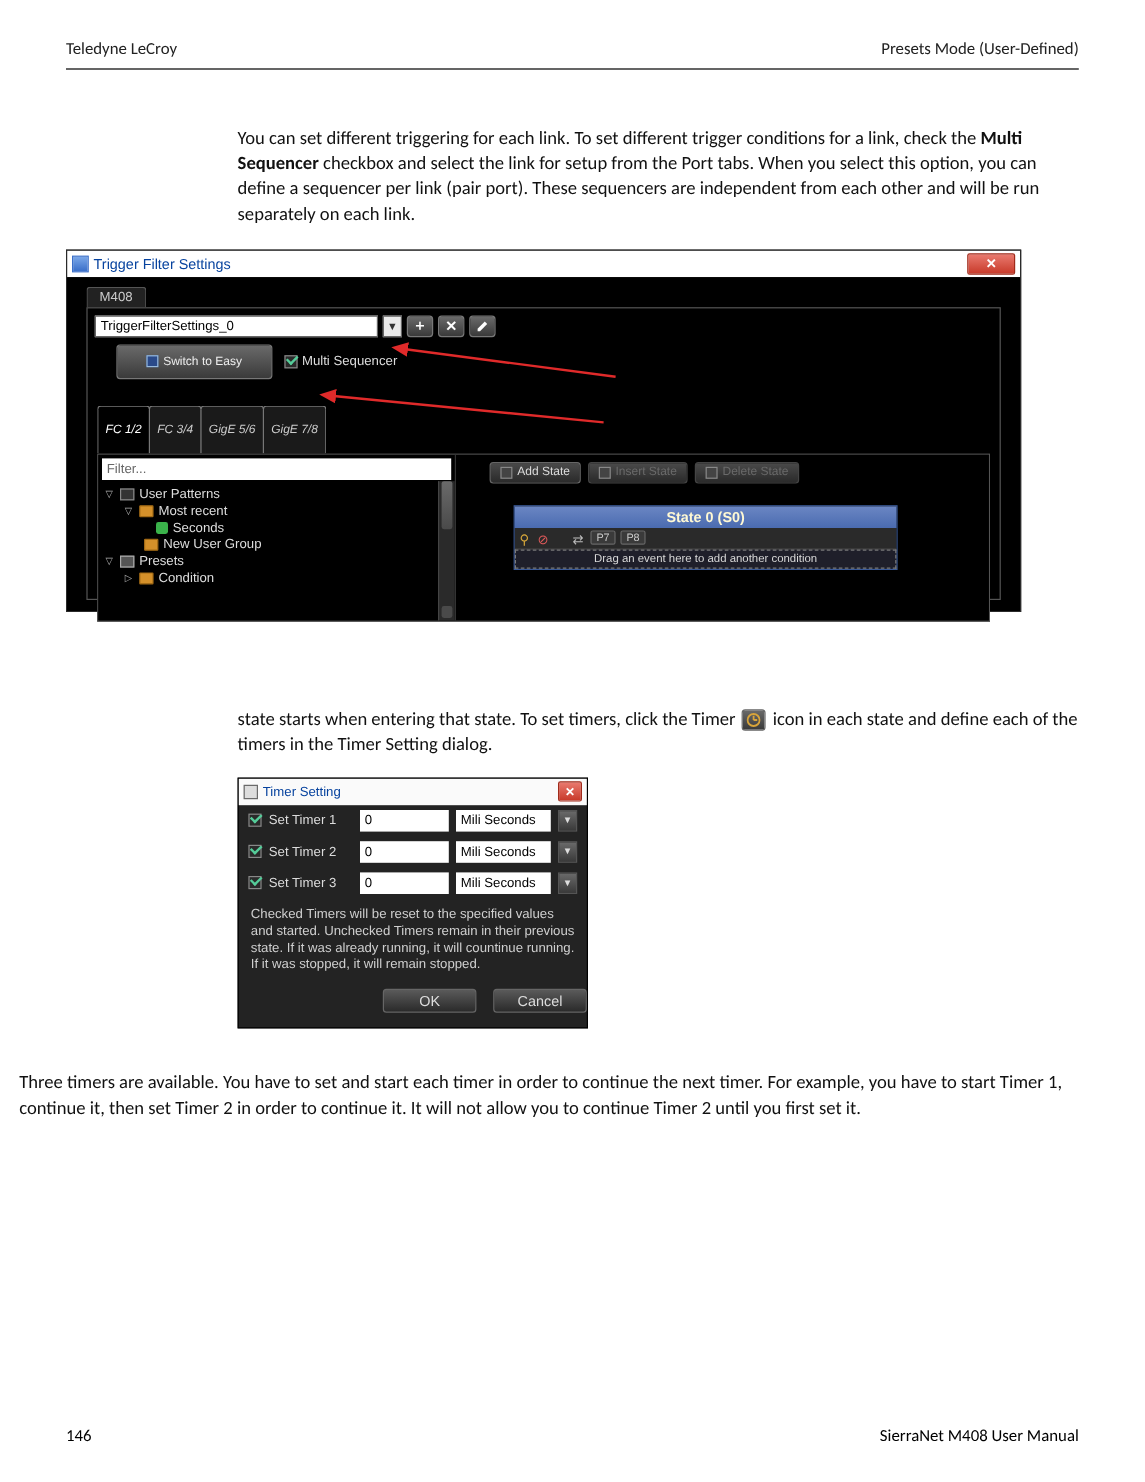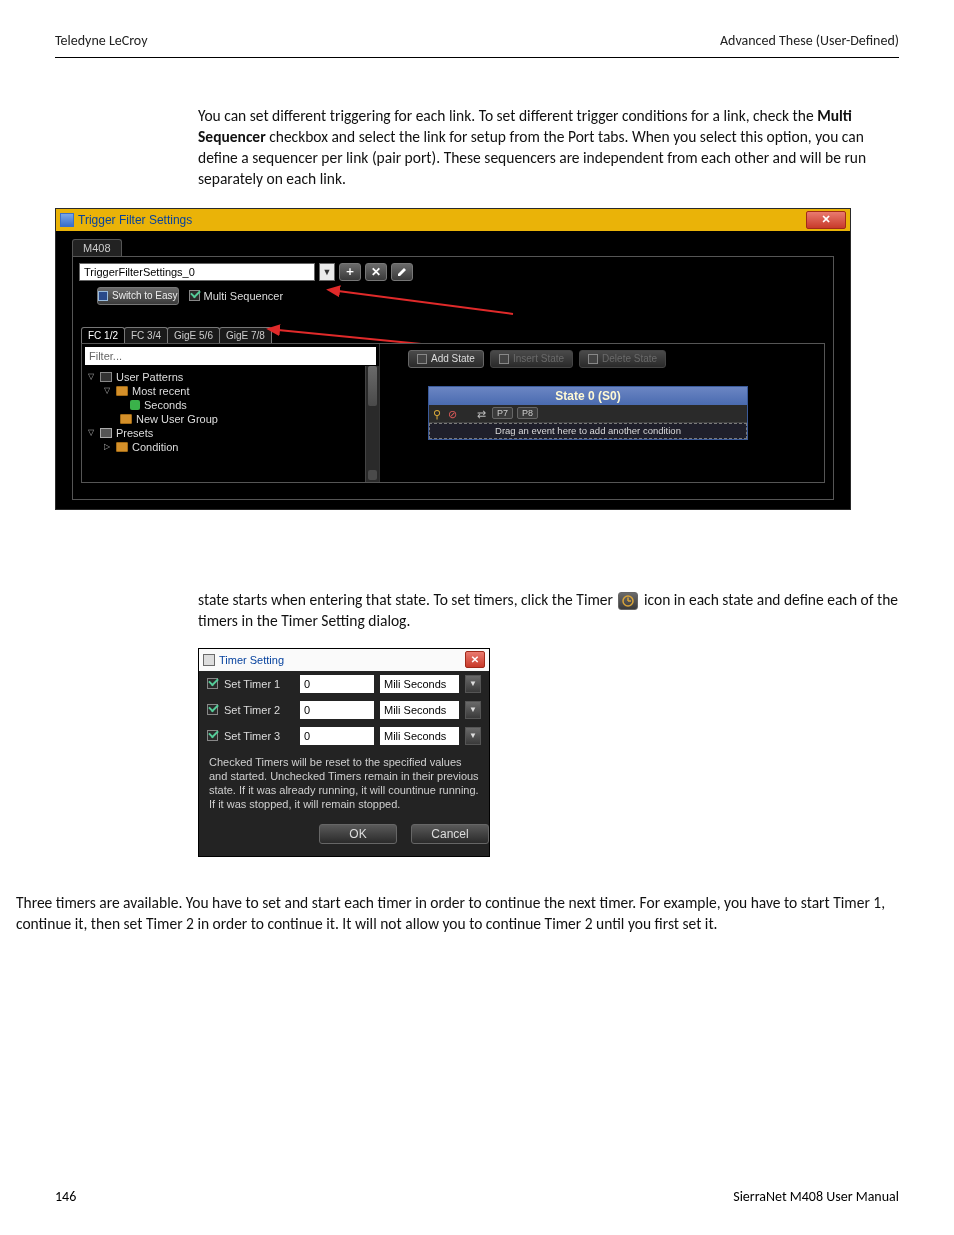--- a/index.html
+++ b/index.html
@@ -39,21 +39,21 @@
     border: 1px solid #2a2a2a;
     background: #000;
     color: #ddd;
     font-family: Tahoma, Verdana, sans-serif;
     font-size: 11px;
     width: 796px;
   }
   .tfs-titlebar {
     display: flex;
     align-items: center;
-    background: #eab308;
+    background: #ffffff;
     color: #0a3a8a;
     height: 22px;
     padding: 0 0 0 4px;
   }
   .tfs-titlebar-icon {
     width: 14px; height: 14px;
     background: linear-gradient(#7aa7e8,#3a6fc9);
     border: 1px solid #3a6fc9;
     margin-right: 4px;
   }
@@ -96,41 +96,42 @@
     width:22px; height:18px; border:1px solid #777; border-radius:3px;
     background:linear-gradient(#6a6a6a,#3a3a3a);
     display:flex; align-items:center; justify-content:center;
     color:#fff; font-weight:700; font-size:12px;
   }
   .tfs-second-row {
     display:flex; gap:10px; align-items:center;
     padding: 2px 6px 8px 24px;
   }
   .tfs-switch {
-    height:18px; padding:0 0; border:1px solid #777; border-radius:3px;
+    height:29px; padding:0 24px; border:1px solid #777; border-radius:3px;
     background:linear-gradient(#6a6a6a,#3a3a3a); color:#eee;
     display:flex; align-items:center; gap:4px; font-size:10px;
   }
   .tfs-switch-icon { width:10px;height:10px;border:1px solid #9bd; background:#2a4a8a;}
   .tfs-chk { display:flex; align-items:center; gap:4px; color:#ddd; font-size:11px;}
   .tfs-chkbox { width:11px;height:11px;border:1px solid #888;background:#2a2a2a; position:relative;}
   .tfs-chkbox::after{
     content:''; position:absolute; left:1px; top:-1px;
     width:7px; height:4px;
     border:2px solid #5c9; border-top:none; border-right:none;
     transform:rotate(-45deg);
   }
 
   .tfs-port-tabs {
     display:flex; padding-left: 8px; margin-top: 14px;
   }
   .tfs-ptab {
-    padding:2px 6px; border:1px solid #777; border-bottom:none;
+    padding:14px 6px; border:1px solid #777; border-bottom:none;
     background:#1a1a1a; color:#ccc; font-size:10px; border-radius:3px 3px 0 0;
     margin-right:-1px;
+    font-style:italic;
   }
   .tfs-ptab.active { background:#000; color:#fff; }
   .tfs-inner {
     margin:0 8px 0 8px;
     border:1px solid #555; border-top:1px solid #555;
     height:140px; display:flex; background:#000; position:relative;
   }
 
   .tfs-tree {
     width:298px; border-right:1px solid #333; background:#000;
@@ -251,21 +252,21 @@
   .footer {
     position:absolute; bottom:30px; left:55px; right:55px;
     display:flex; justify-content:space-between; font-size:14px;
   }
 </style>
 </head>
 <body>
 
 <div class="header-bar">
   <span>Teledyne LeCroy</span>
-  <span>Advanced These (User-Defined)</span>
+  <span>Presets Mode (User-Defined)</span>
 </div>
 <hr class="header-line">
 
 <div class="body-text">
   <p>
     <span>You can set different triggering for each link. To set different trigger conditions for a link, check the </span><span class="bold">Multi Sequencer</span><span> checkbox and select the link for setup from the Port tabs. When you select this option, you can define a sequencer per link (pair port). These sequencers are independent from each other and will be run separately on each link.</span>
   </p>
 </div>
 
 <div class="tfs-window">

